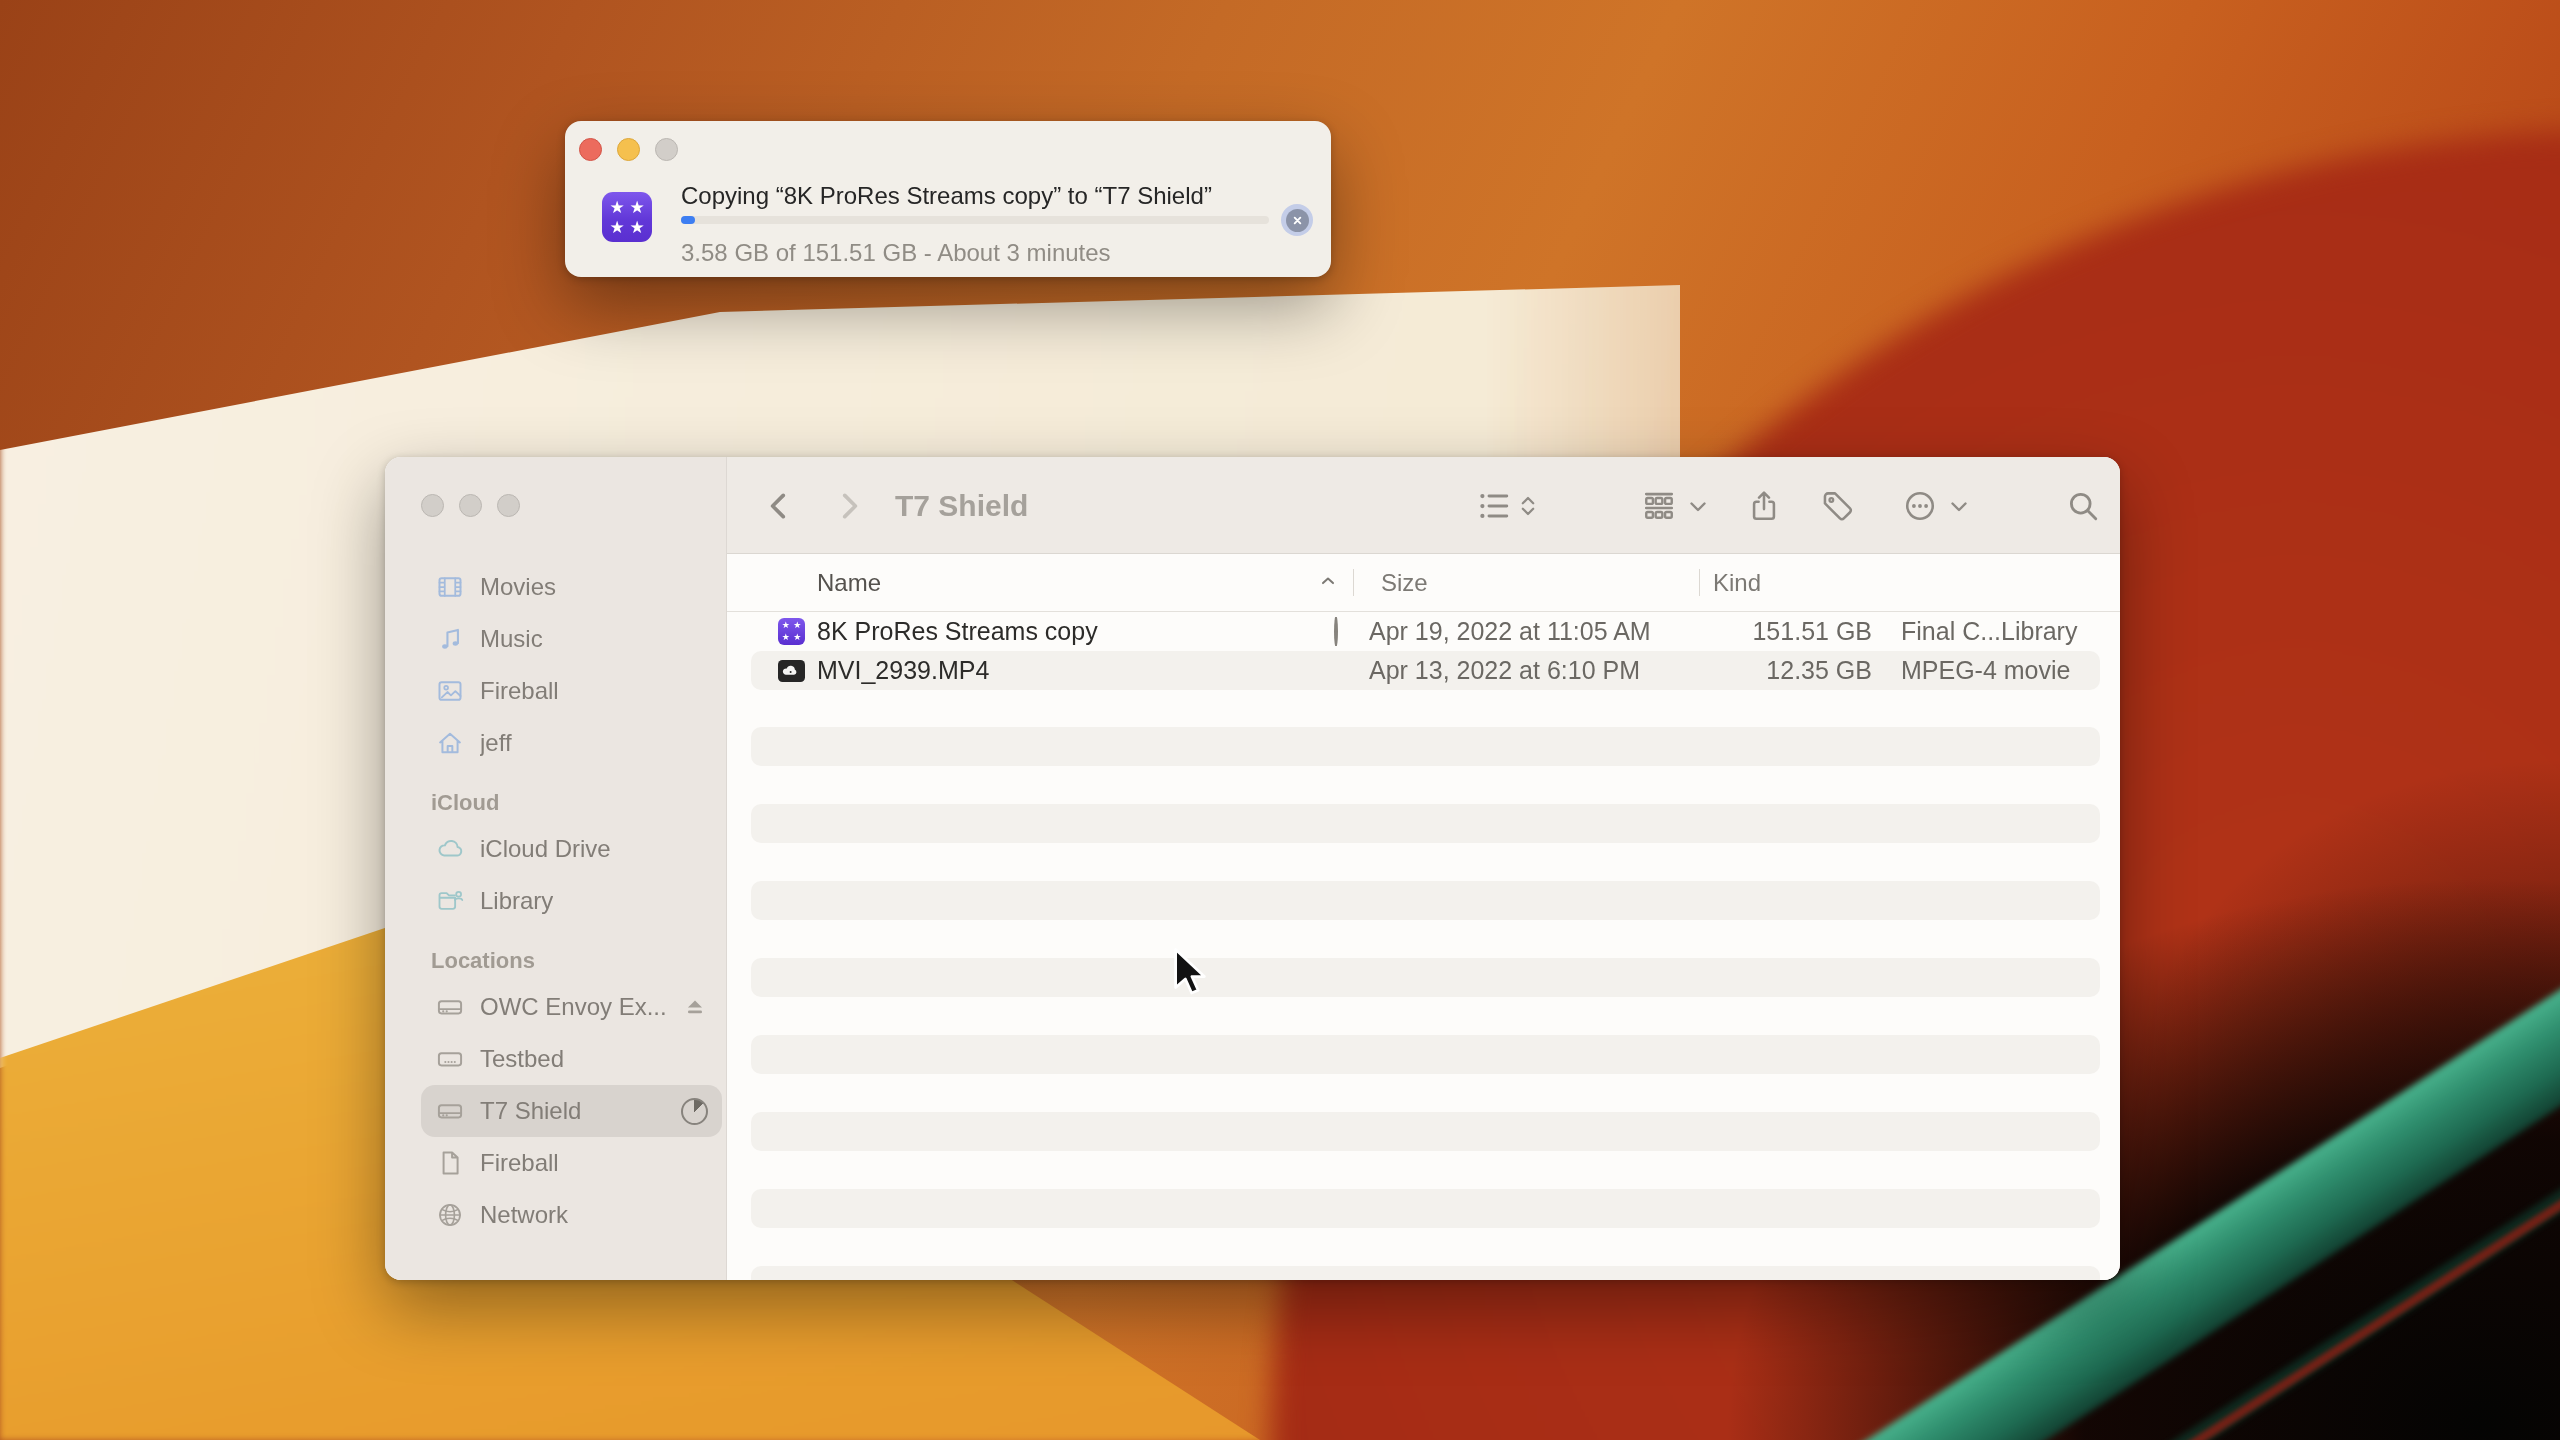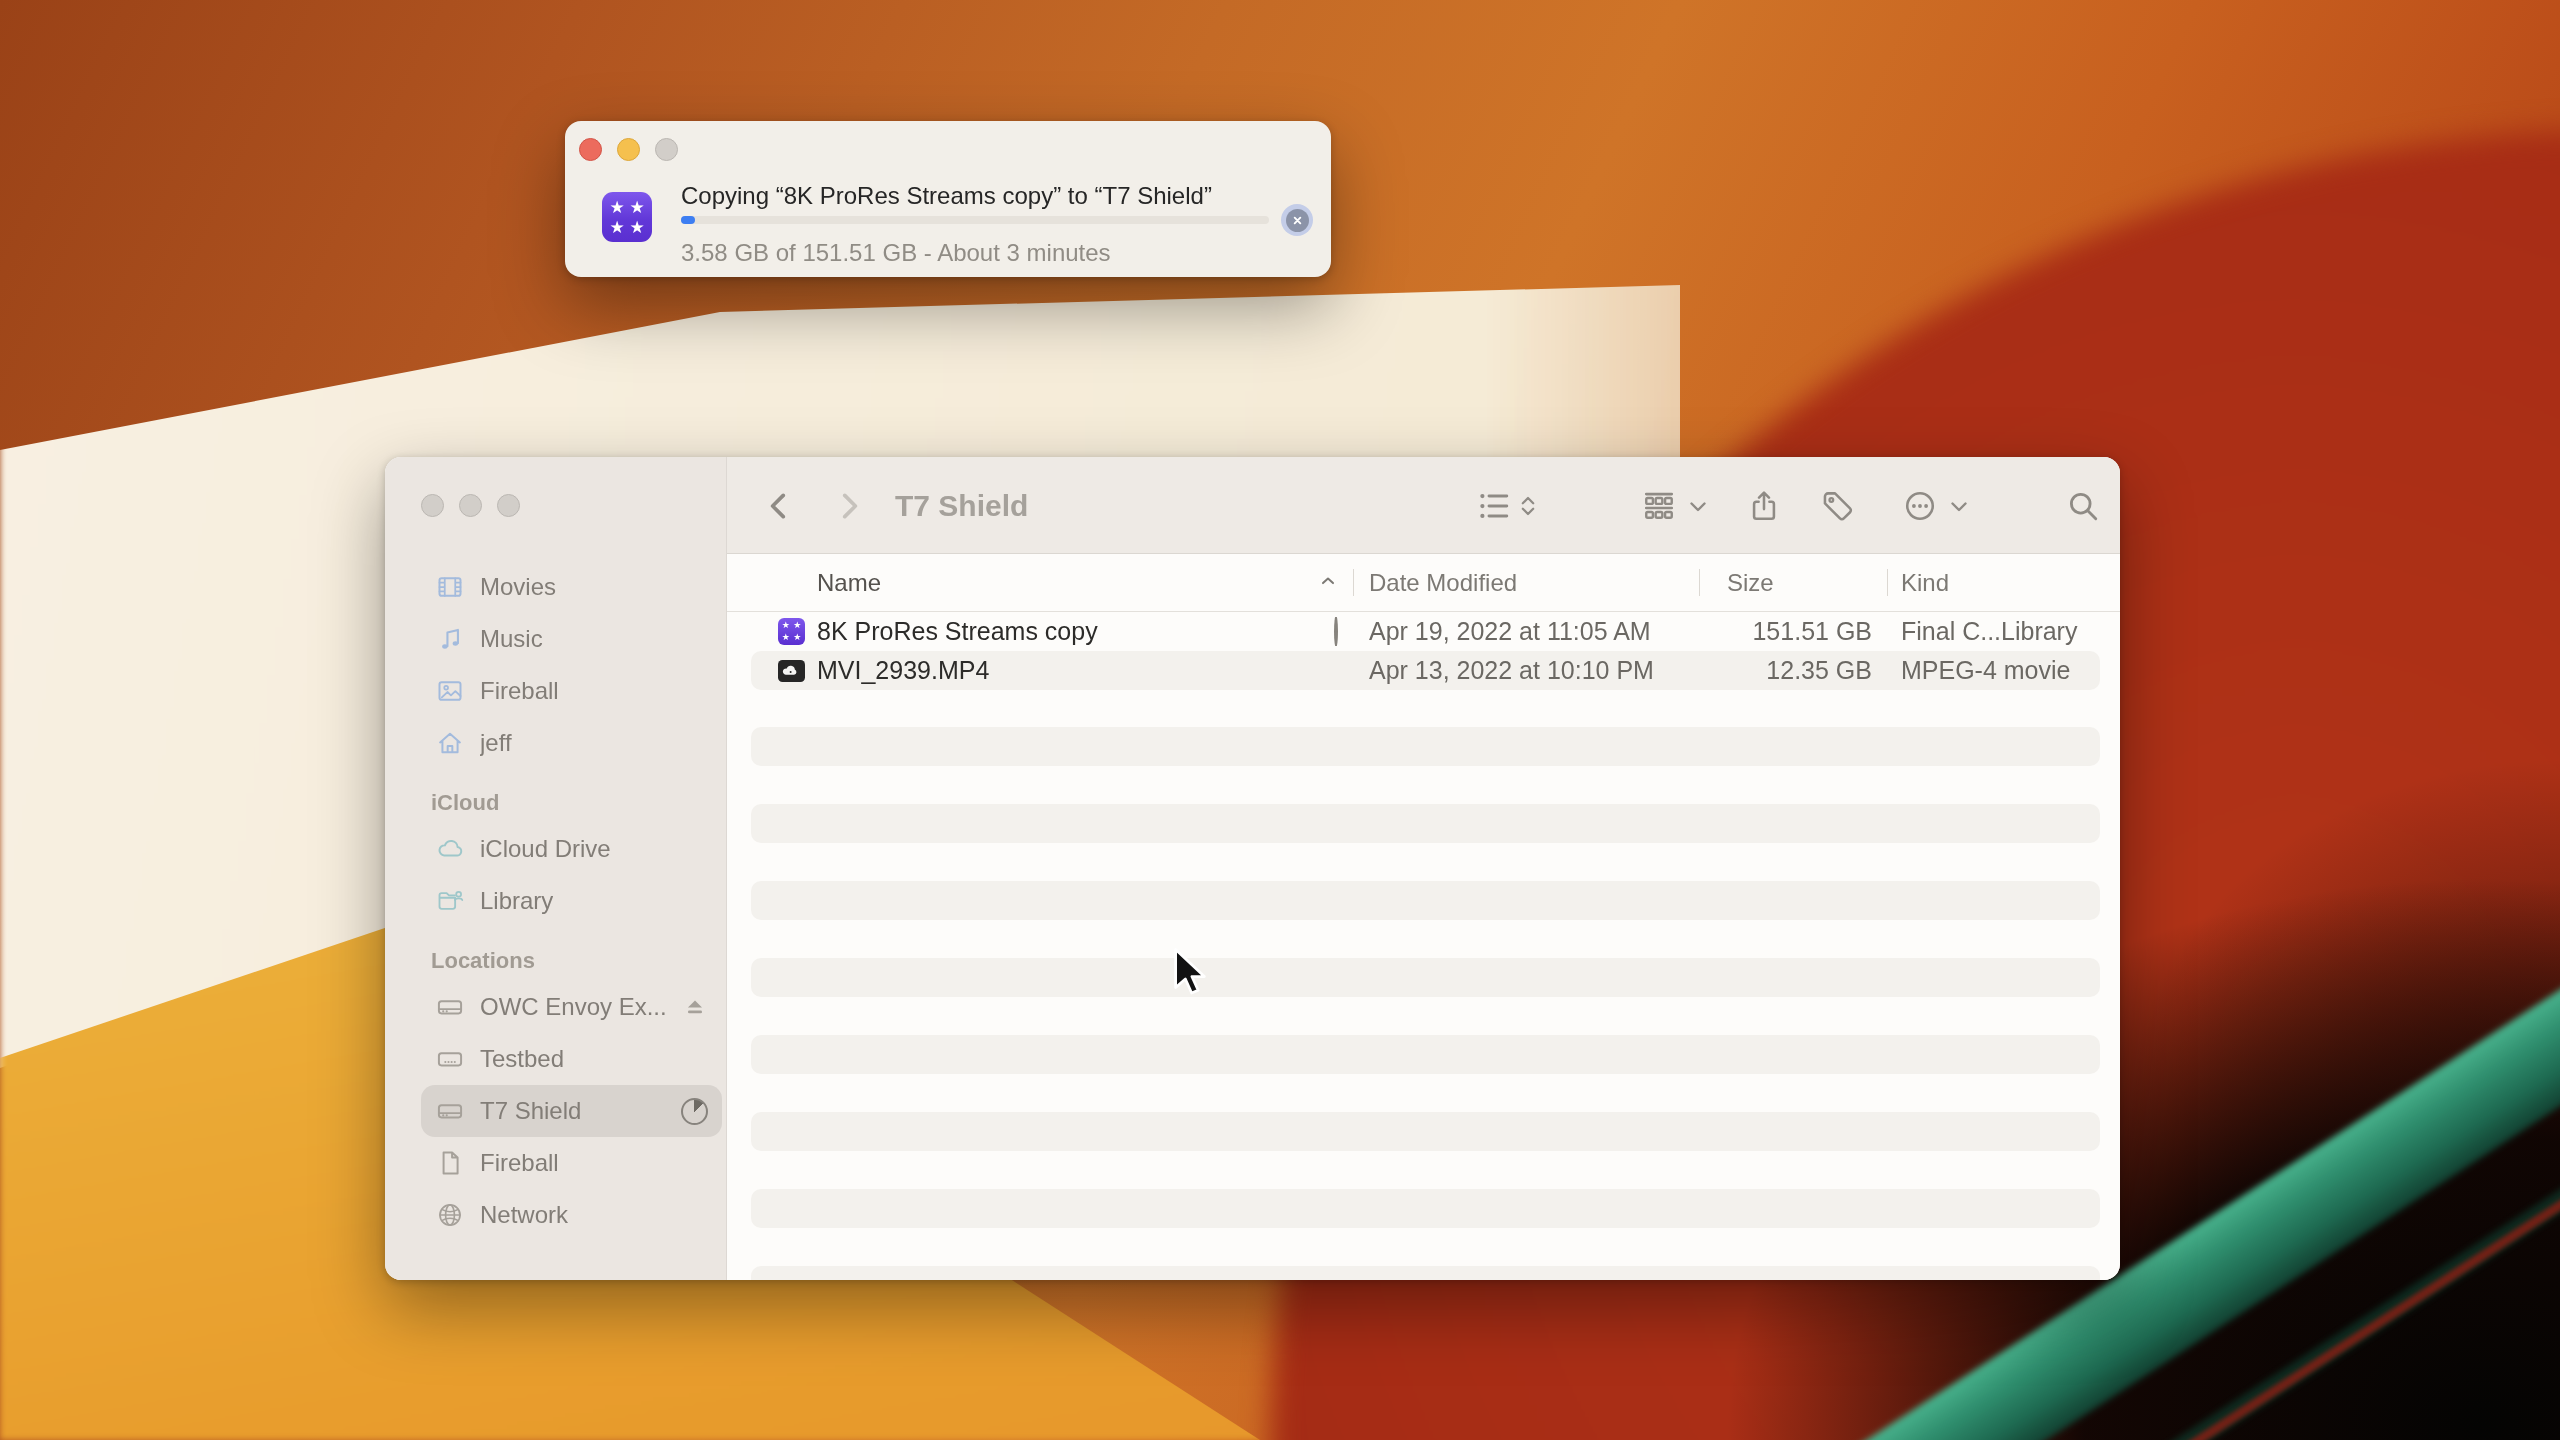--- a/index.html
+++ b/index.html
@@ -338,23 +338,20 @@
           </svg>
         </span>
     </div>
     <div class="colhdr" id="col-header">
         <div class="hcell first">
           <span>Name</span>
           <span class="sortchev"><svg viewBox="0 0 24 24" fill="none" stroke="currentColor" stroke-width="2.4" stroke-linecap="round" stroke-linejoin="round">
               <path d="M6 14.5 12 9l6 5.5"></path>
             </svg></span>
         </div>
-        <div class="hcell date">
-          <span>Date Modified</span>
-        </div>
         <div class="hcell size">
           <span>Size</span>
         </div>
         <div class="hcell kind">
           <span>Kind</span>
         </div>
       </div>
     <div class="list" id="file-list">
         <div class="frow">
           <div class="fcell name">
@@ -378,21 +375,21 @@
           <div class="fcell name">
             <span class="f-ic">
               <svg viewBox="0 0 27 22" width="27" height="22">
                 <rect width="27" height="22" rx="4.5" fill="#262626"></rect>
                 <path d="M8.3 14.8a3.2 3.2 0 1 1 .5-6.3 4.1 4.1 0 0 1 8 1 2.8 2.8 0 0 1-.7 5.3z" fill="#f4f4f3"></path>
                 <circle cx="12.6" cy="12" r="1" fill="#262626"></circle>
               </svg>
             </span>
             <span>MVI_2939.MP4</span>
           </div>
-          <div class="fcell date">Apr 13, 2022 at 10:10 PM</div>
+          <div class="fcell date">Apr 13, 2022 at 6:10 PM</div>
           <div class="fcell size">12.35 GB</div>
           <div class="fcell kind">MPEG-4 movie</div>
         </div>
         <div class="stripe" style="top: 115px;"></div>
         <div class="stripe" style="top: 192px;"></div>
         <div class="stripe" style="top: 269px;"></div>
         <div class="stripe" style="top: 346px;"></div>
         <div class="stripe" style="top: 423px;"></div>
         <div class="stripe" style="top: 500px;"></div>
         <div class="stripe" style="top: 577px;"></div>

